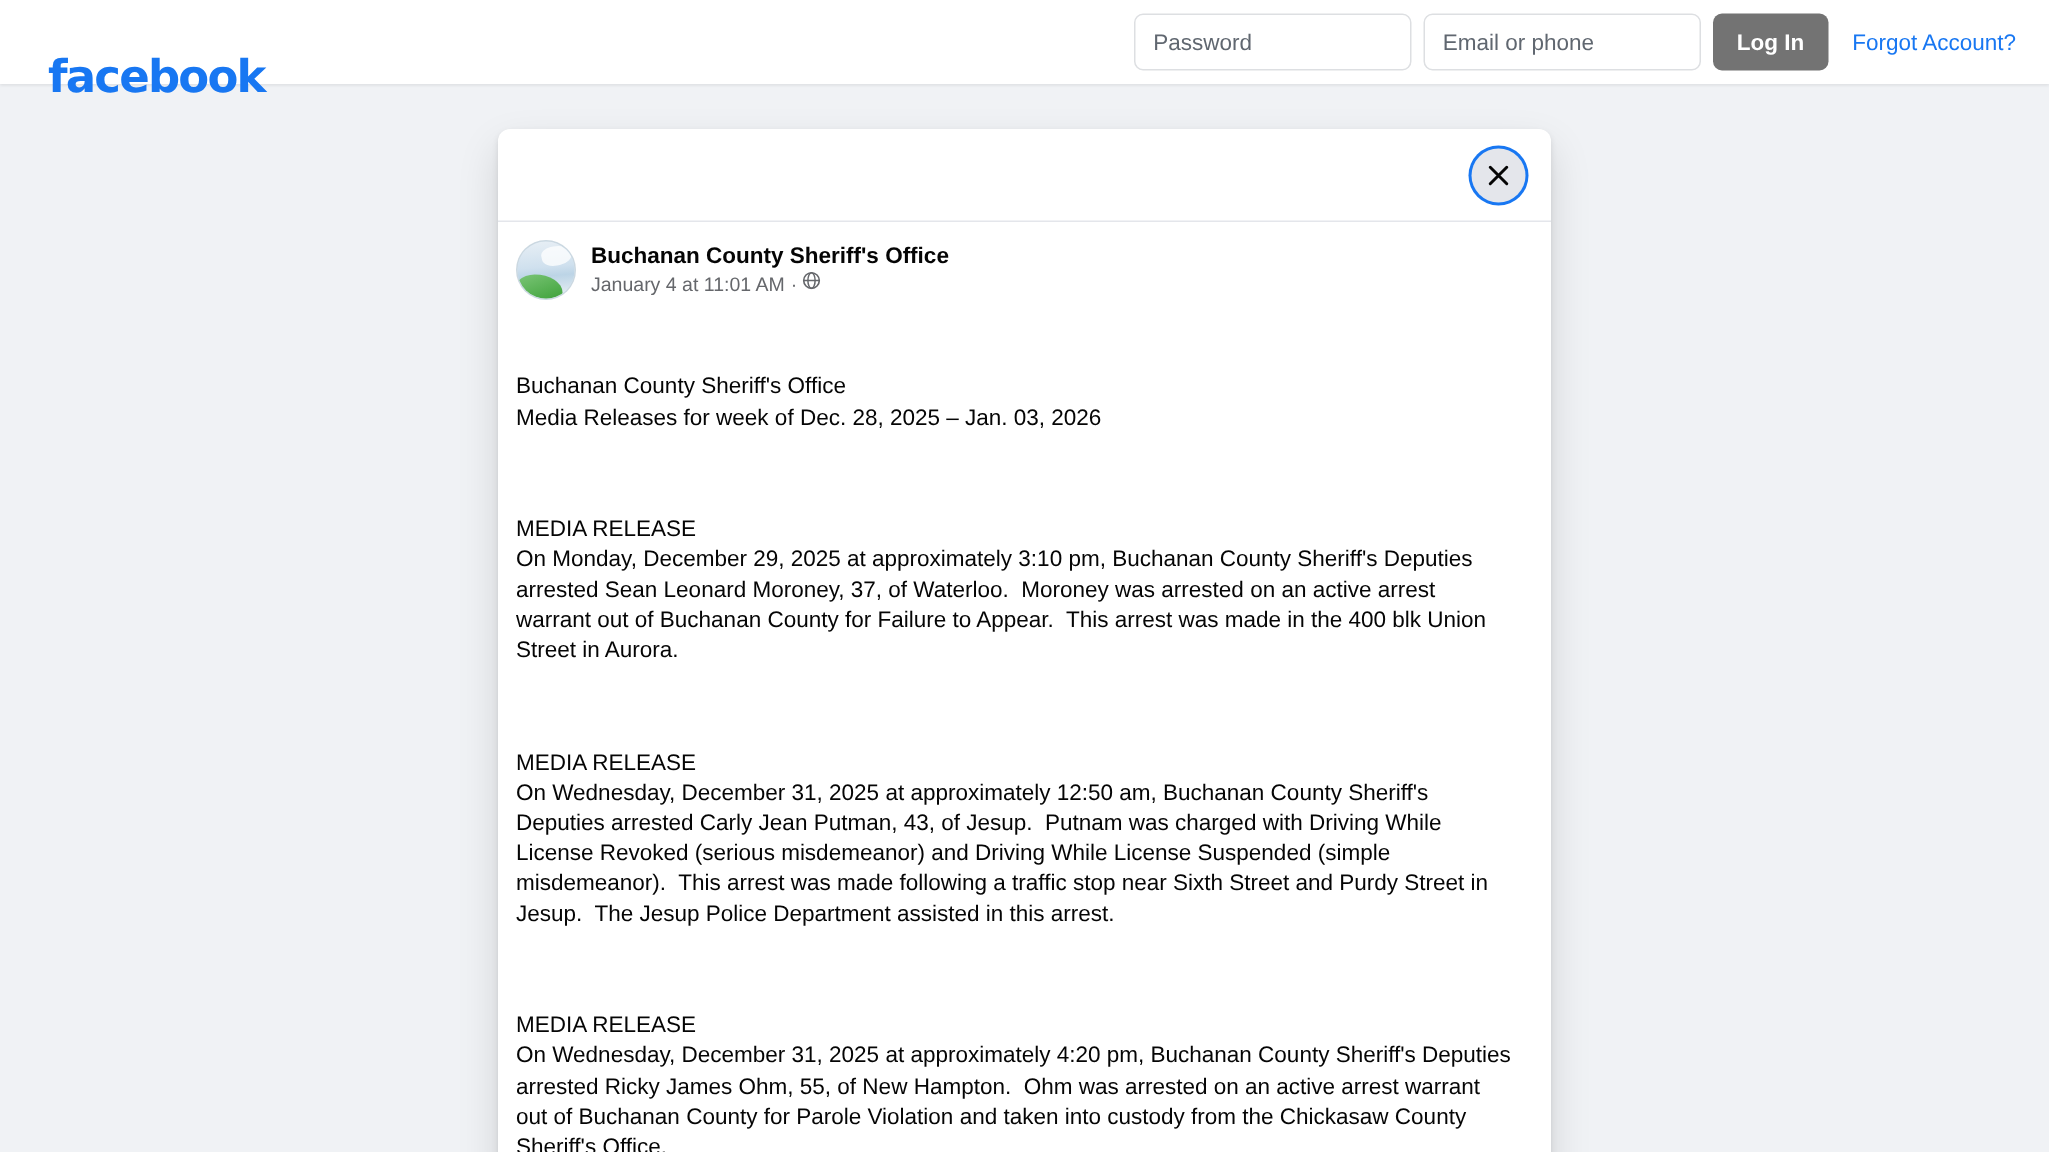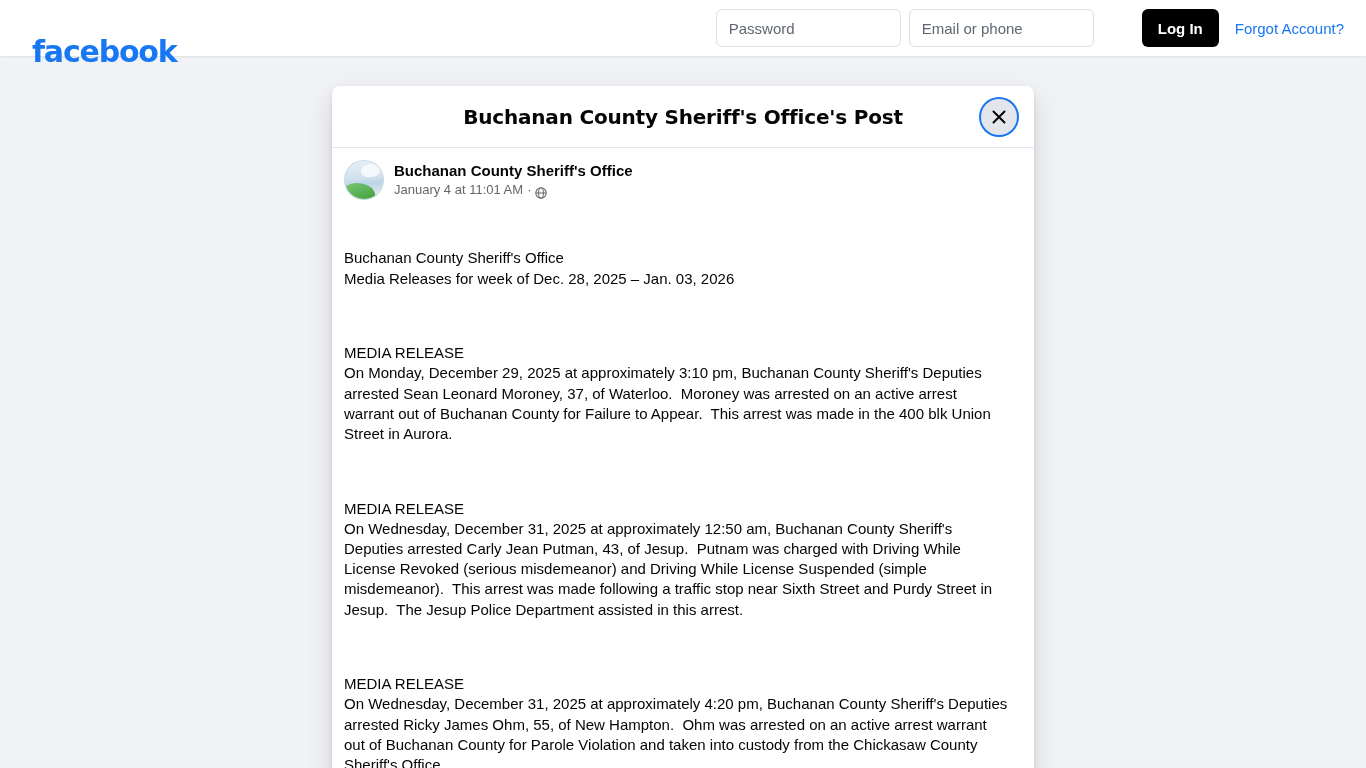--- a/index.html
+++ b/index.html
@@ -57,29 +57,28 @@
     font-family: "Liberation Sans", sans-serif;
     color: #1c1e21;
     background: #ffffff;
     outline: none;
   }
   .login-input::placeholder { color: #606770; opacity: 1; }
   .login-btn {
     height: 38px;
     min-width: 70px;
     padding: 0 16px;
-    background: #000000;
+    background: #737373;
     border: none;
     border-radius: 6px;
     color: #ffffff;
     font-size: 15px;
     font-weight: bold;
     font-family: "Liberation Sans", sans-serif;
     cursor: pointer;
-    margin-left: 40px;
   }
   .forgot-link {
     margin-left: 8px;
     color: #1877f2;
     font-size: 15px;
     text-decoration: none;
     white-space: nowrap;
     cursor: pointer;
     text-align: center;
   }
@@ -178,21 +177,21 @@
   .author-meta { padding-top: 1px; }
   .author-name {
     font-size: 15px;
     font-weight: bold;
     color: #050505;
     line-height: 19px;
     cursor: pointer;
   }
   .author-sub {
     display: flex;
-    align-items: flex-end;
+    align-items: flex-start;
     gap: 4px;
     font-size: 13px;
     color: #65676b;
     line-height: 18px;
     margin-top: 1px;
   }
   .author-sub .time { cursor: pointer; }
   .dot-sep { color: #65676b; }
   .globe-icon { display: inline-flex; align-items: center; }
 
@@ -216,21 +215,20 @@
     <input class="login-input" type="password" placeholder="Password" style="">
     <input class="login-input" type="text" placeholder="Email or phone" style="">
     <button class="login-btn">Log In</button>
     <a class="forgot-link" href="#">Forgot Account?</a>
   </div>
 </div>
 
 <div class="modal">
 
   <div class="modal-header">
-    <div class="modal-title">Buchanan County Sheriff's Office's Post</div>
     <button class="close-btn">
       <span>
         <svg width="16" height="16" viewBox="0 0 16 16" aria-hidden="true">
           <path d="M2.5 2.5 L13.5 13.5 M13.5 2.5 L2.5 13.5" stroke="#050505" stroke-width="2" stroke-linecap="round"></path>
         </svg>
       </span>
     </button>
   </div>
 
   <div class="modal-body">

